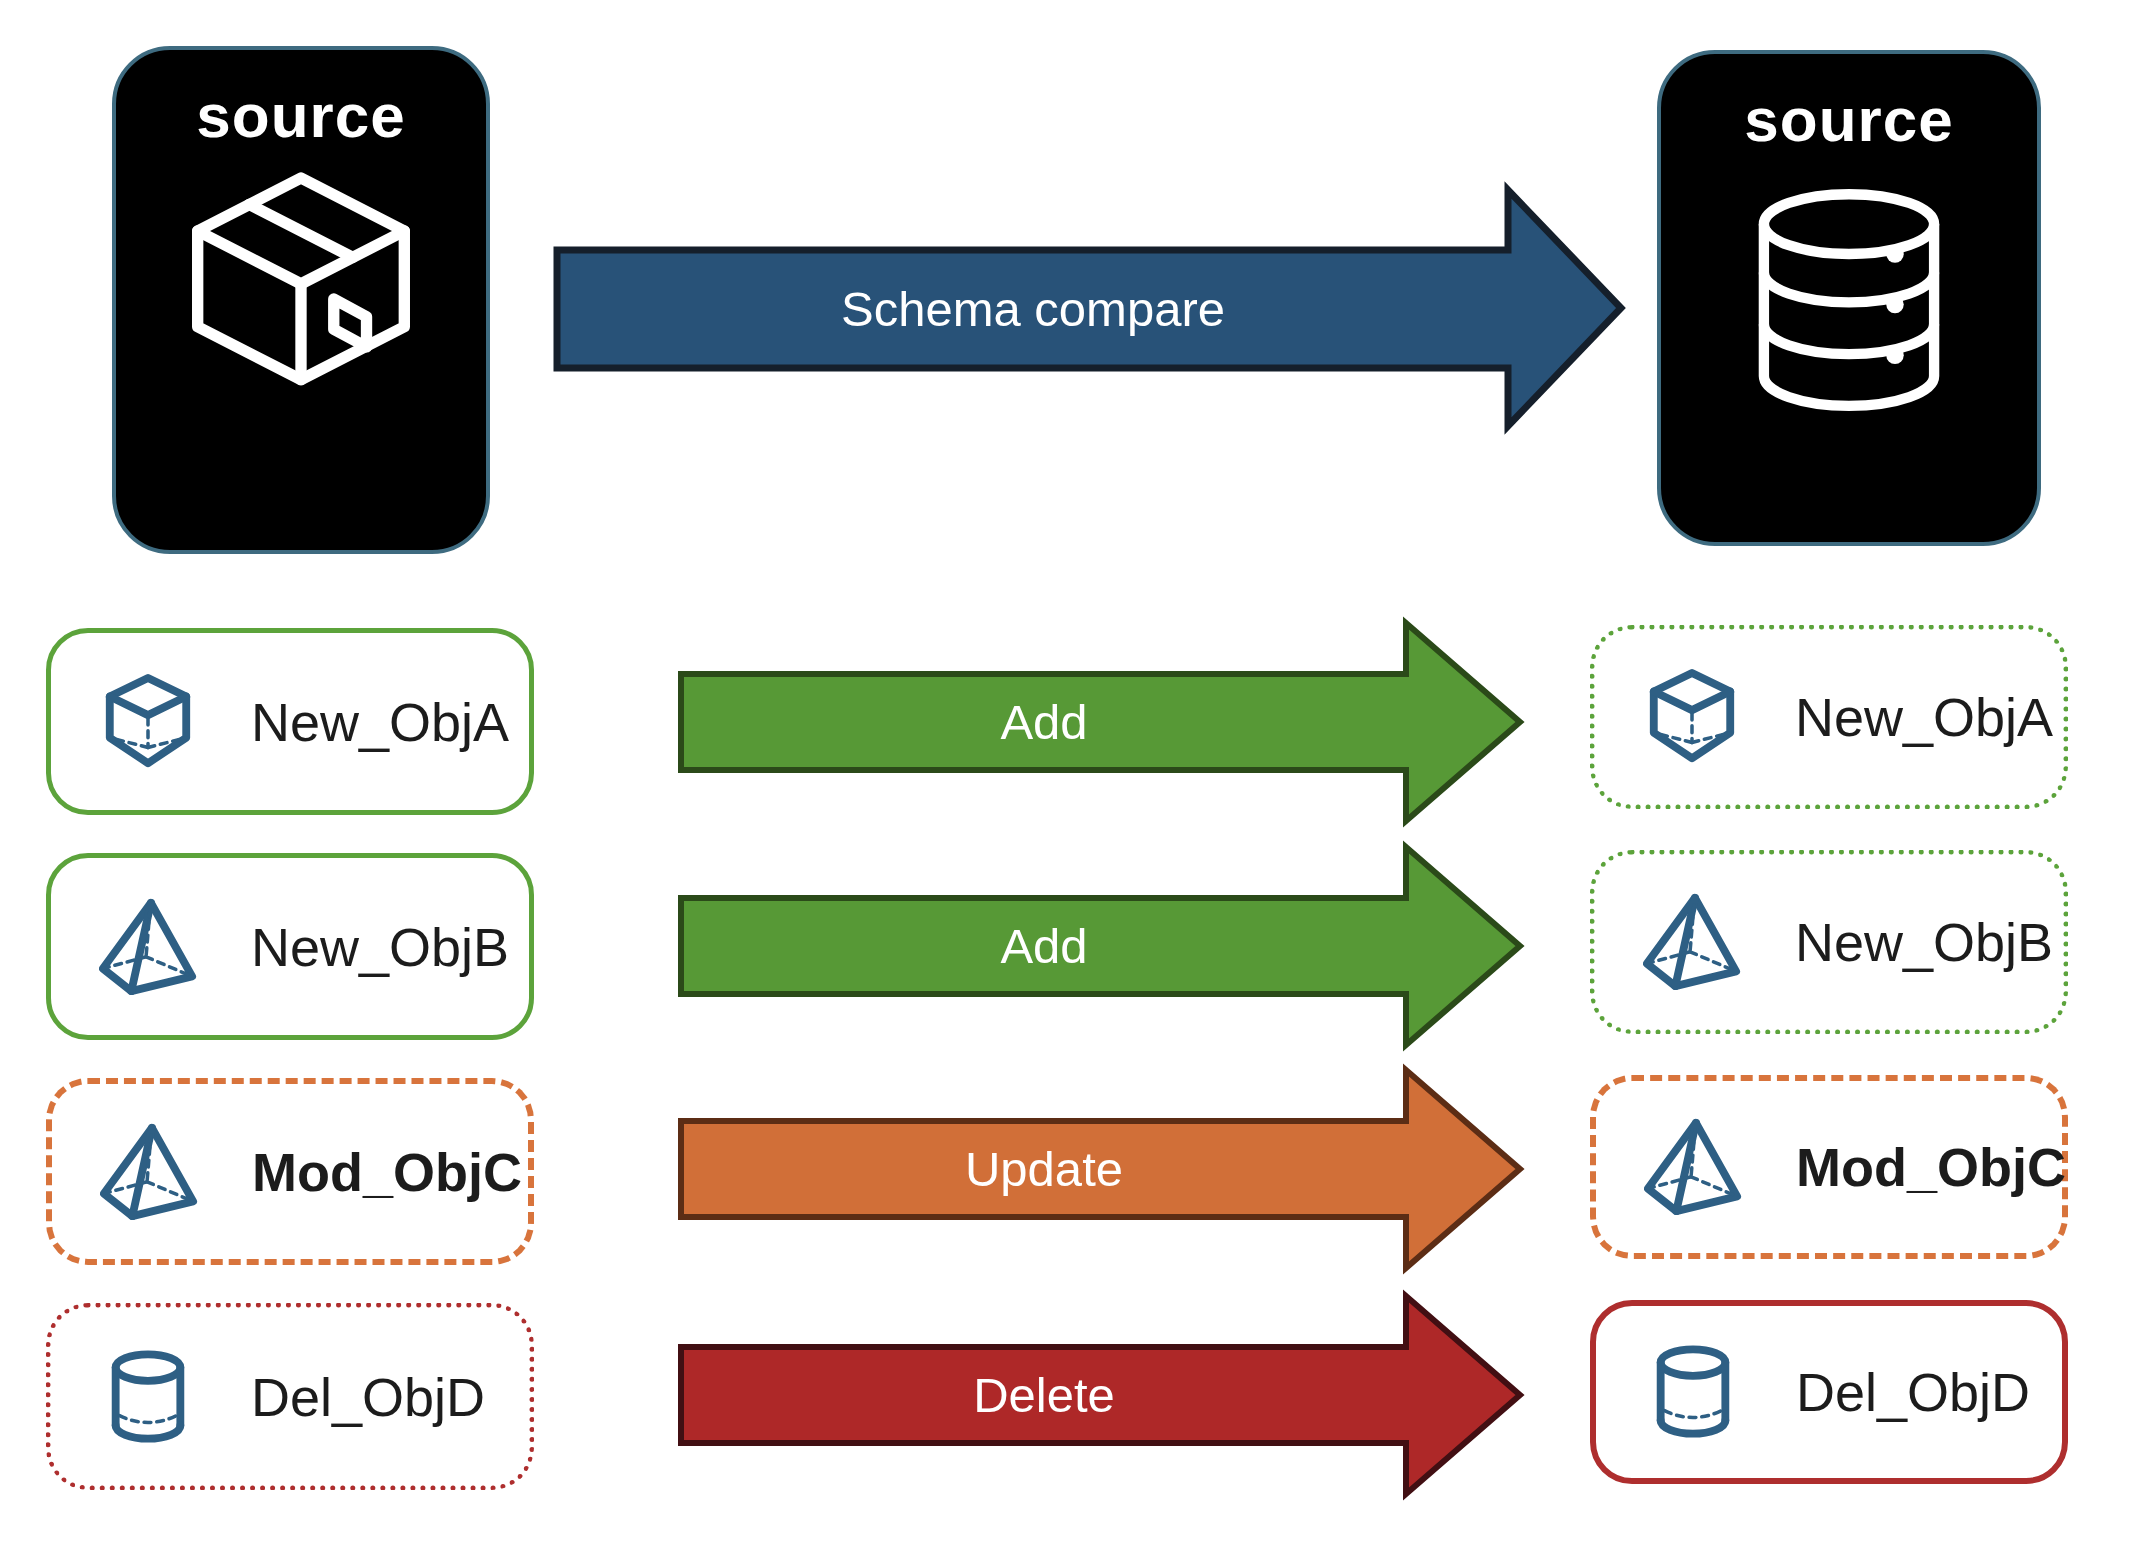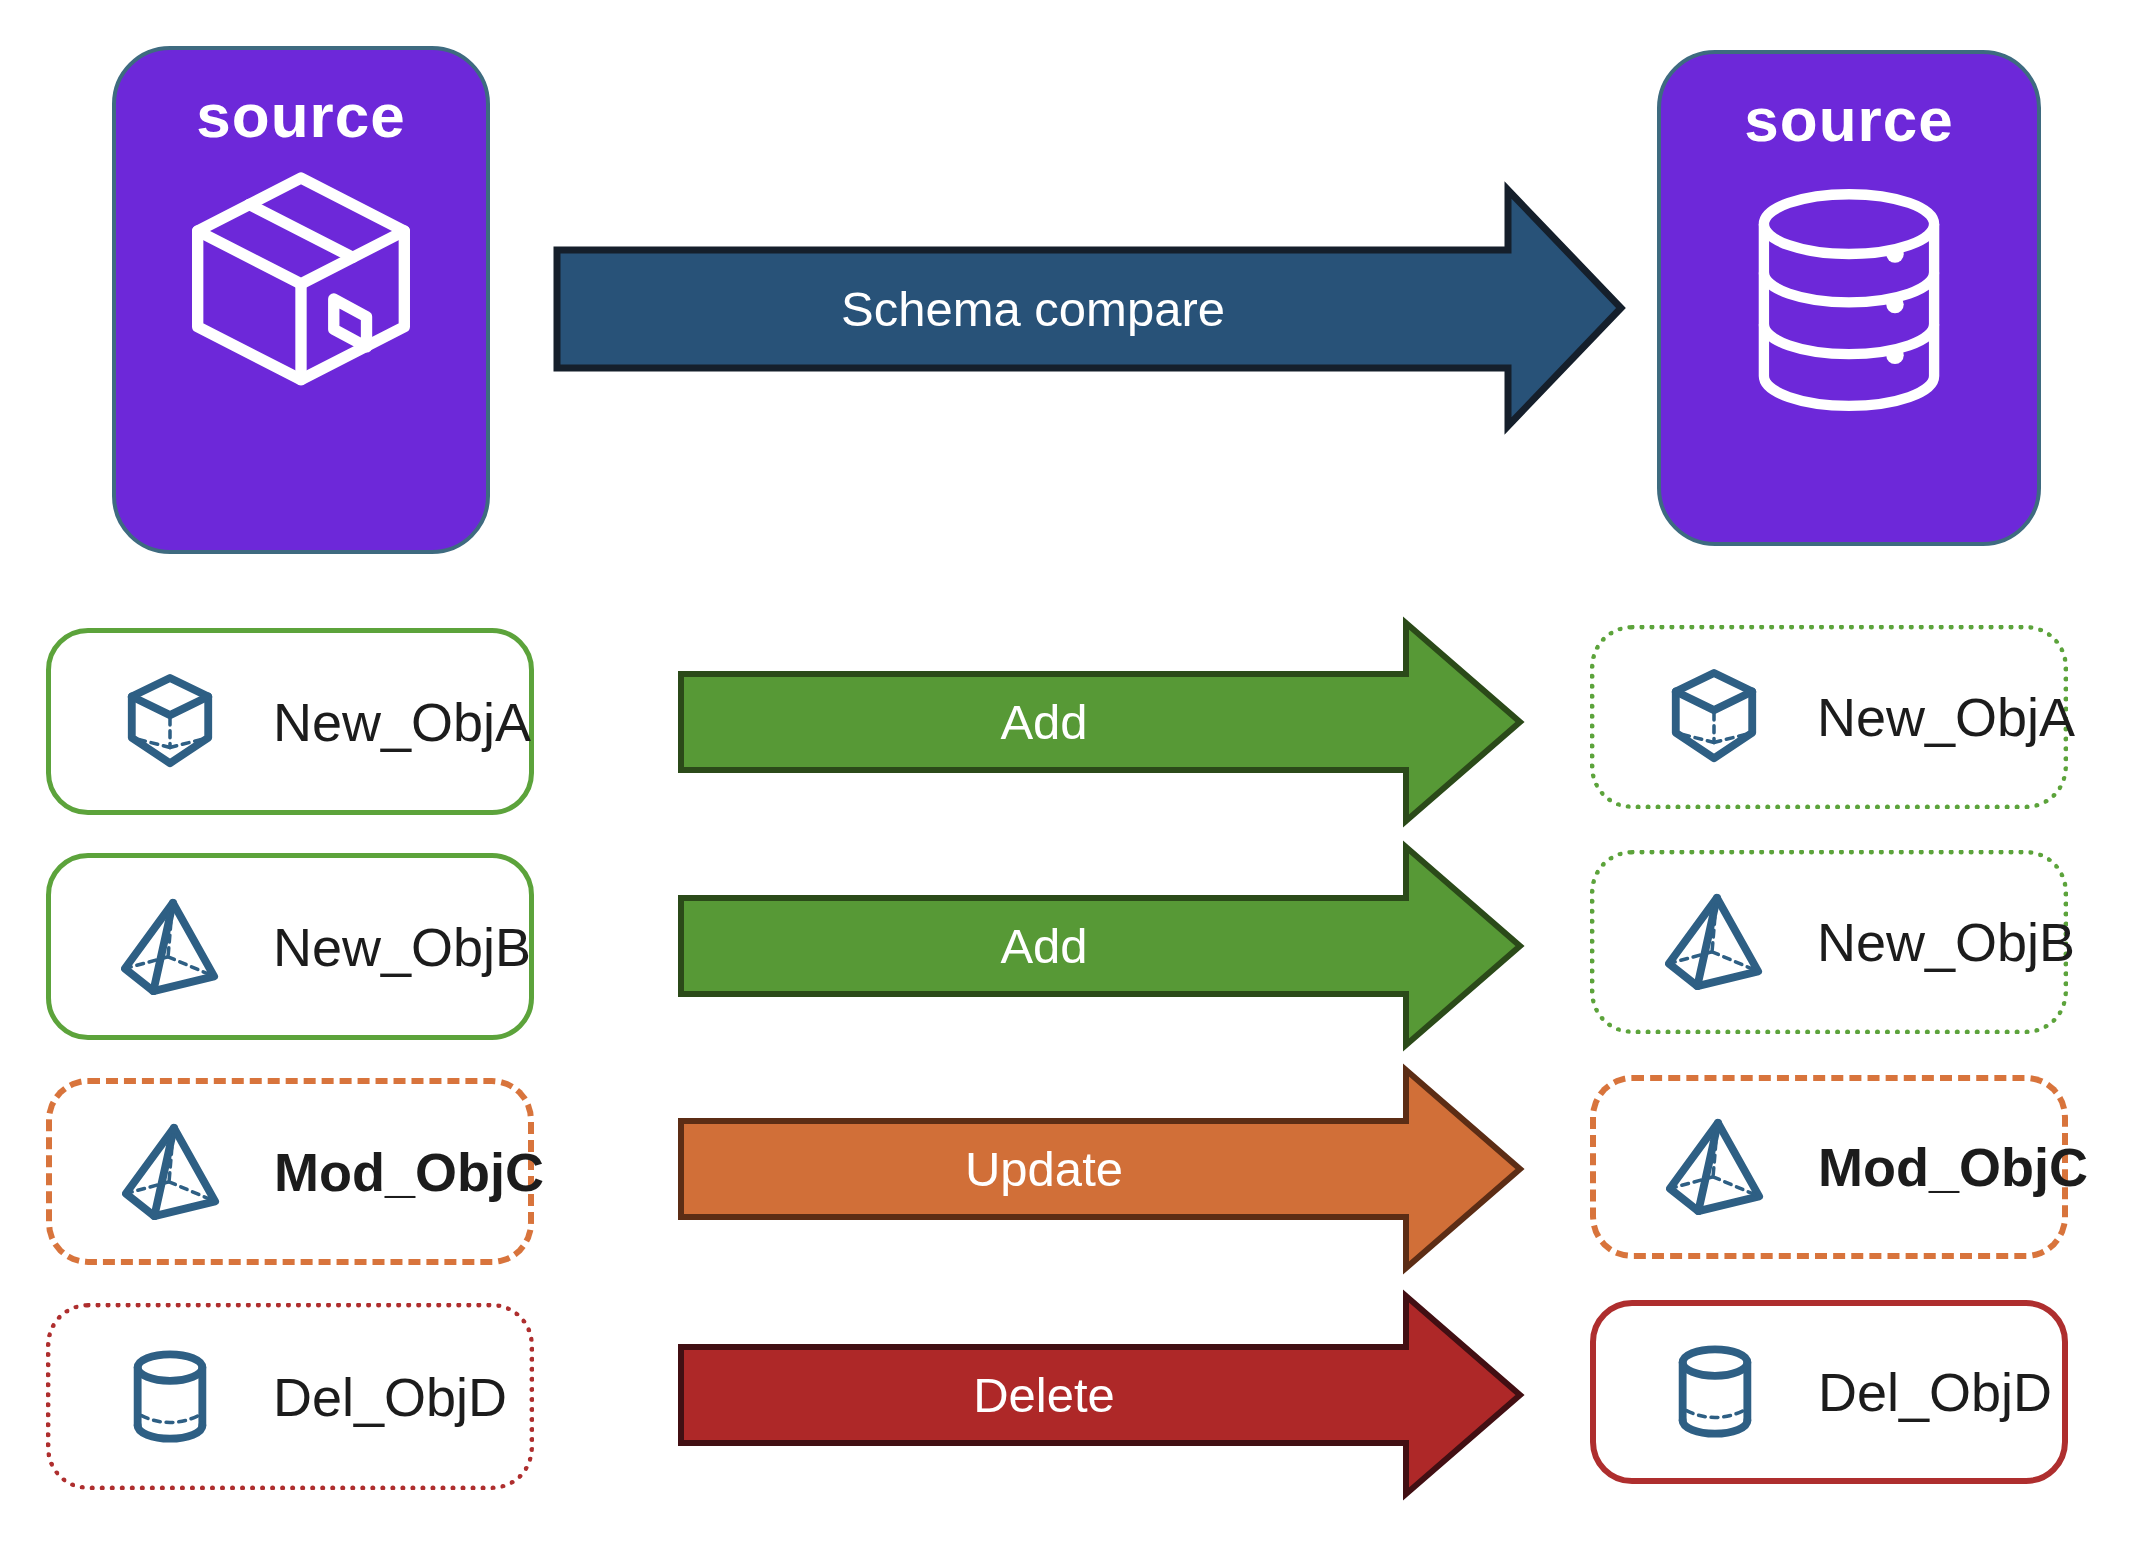--- a/index.html
+++ b/index.html
@@ -8,21 +8,21 @@
     width: 2150px;
     height: 1550px;
     background: #ffffff;
     font-family: "Liberation Sans", sans-serif;
     overflow: hidden;
   }
 
   
   .node {
     position: absolute;
-    background: #6d28d9;
+    background: #000000;
     border: 4px solid #3E6B80;
     border-radius: 58px;
     box-sizing: border-box;
     display: flex;
     flex-direction: column;
     align-items: center;
   }
   .node-source { left: 112px; top: 46px; width: 378px; height: 508px; }
   .node-target { left: 1657px; top: 50px; width: 384px; height: 496px; }
   .node-title {
@@ -48,21 +48,21 @@
   }
 
   
   .objbox {
     position: absolute;
     box-sizing: border-box;
     background: #ffffff;
     border-radius: 42px;
     display: flex;
     align-items: center;
-    padding-left: 70px;
+    padding-left: 48px;
     gap: 54px;
   }
   .objbox-left  { left: 46px;   width: 488px; height: 187px; }
   .objbox-right { left: 1590px; width: 478px; height: 184px; }
   .b-green-solid  { border: 5px solid  #5CA33B; }
   .b-green-dotted { border: 5px dotted #5CA33B; }
   .b-orange-dash  { border: 6px dashed #D8743C; font-weight: bold; }
   .b-red-dotted   { border: 5px dotted #AE2E2E; }
   .b-red-solid    { border: 6px solid  #AE2E2E; }
   .obj-icon { width: 98px; height: 98px; flex: 0 0 auto; }

